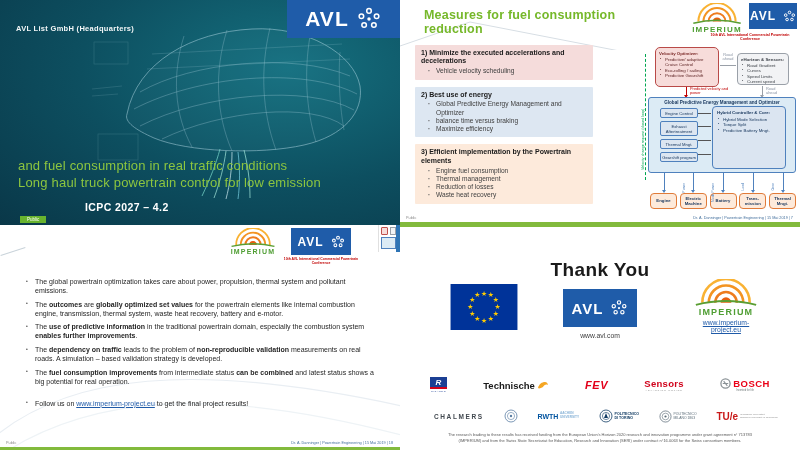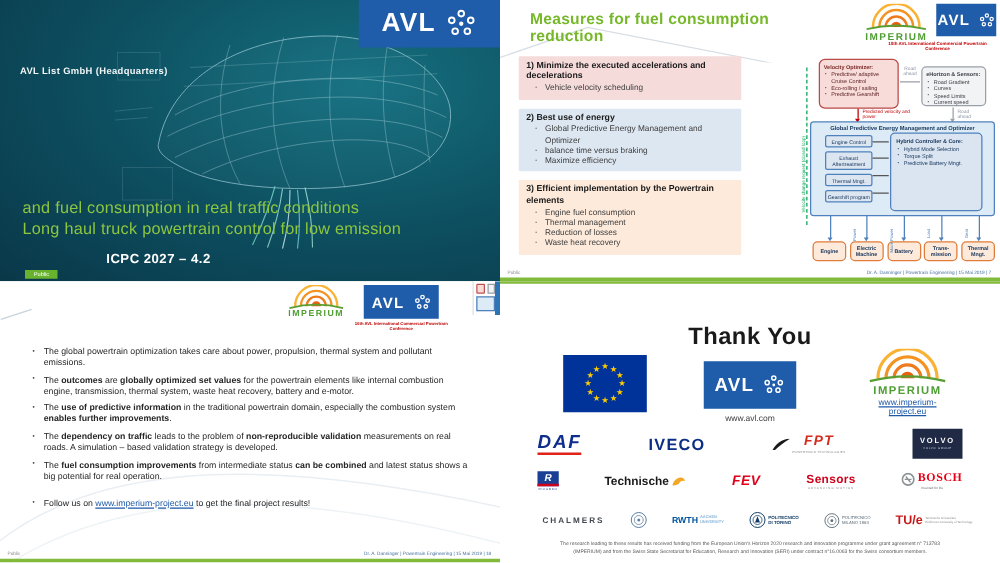--- a/index.html
+++ b/index.html
@@ -22,21 +22,21 @@
   .avl-lg { position:absolute; top:0; right:0; width:113px; height:38px; }
   .avl-lg .avl-word { font-size:21px; }
   .avl-sm .avl-word { font-size:12px; }
 
   
   .imp-logo { display:flex; flex-direction:column; align-items:center; }
   .imp-word { color:#4f9e33; font-weight:bold; letter-spacing:1.2px; font-size:8px; }
 
   
   .slide-tl { background:radial-gradient(130% 130% at 72% 30%, #15707f 0%, #0d4f60 40%, #07293a 100%); }
-  .tl-org { position:absolute; left:16px; top:24px; color:#f2f6f7; font-size:7.5px; font-weight:bold; letter-spacing:.3px;margin-top:28px; }
+  .tl-org { position:absolute; left:16px; top:24px; color:#f2f6f7; font-size:7.5px; font-weight:bold; letter-spacing:.3px; }
   .tl-title { position:absolute; left:18px; top:158px; color:#8dc63f; font-size:13px; line-height:1.3; letter-spacing:.2px; }
   .tl-sub { position:absolute; left:85px; top:201px; color:#fff; font-size:10.5px; font-weight:bold; letter-spacing:.4px; }
   .tl-public { position:absolute; left:20px; bottom:2px; background:#68b32e; color:#fff; font-size:4.5px; padding:1px 7px; }
   .truck-svg { position:absolute; left:92px; top:14px; opacity:.9; }
 
   
   .tr-title { position:absolute; left:24px; top:8px; width:205px; }
   .hdr-logos { position:absolute; top:3px; right:3px; display:flex; align-items:flex-start; gap:6px; }
   .conf-note { position:absolute; top:33px; right:4px; width:92px; text-align:center;
                font-size:3.6px; font-weight:bold; color:#c00000; line-height:1.2; }
@@ -125,21 +125,21 @@
   .ric { display:flex; flex-direction:column; align-items:center; }
   .ric-box { width:17px; height:12px; background:#1b3f94; color:#fff; font-weight:800; font-style:italic; font-size:8px;
              display:flex; align-items:center; justify-content:center; border-bottom:2px solid #d0021b; }
   .ric-cap { font-size:2.4px; color:#1b3f94; letter-spacing:.6px; margin-top:1px; }
   .conti { display:flex; align-items:center; gap:2px; font-size:9.5px; font-weight:800; color:#1a1a1a; }
   .fev { font-size:11px; font-weight:800; font-style:italic; color:#e2001a; letter-spacing:.5px; }
   .garrett { text-align:center; }
   .garrett-n { font-size:9.5px; font-weight:bold; color:#d0021b; letter-spacing:.3px; }
   .garrett-cap { font-size:2.4px; color:#8c8c8c; letter-spacing:.8px; }
   .bosch { display:flex; flex-direction:column; align-items:center; }
-  .bosch-row { display:flex; align-items:center; gap:2px;font-family:Liberation Serif, serif; }
+  .bosch-row { display:flex; align-items:flex-end; gap:2px; }
   .bosch-n { font-size:9.5px; font-weight:800; color:#ea0016; letter-spacing:.5px; }
   .bosch-cap { font-size:2.6px; color:#6f7878; margin-top:.5px; }
   .chalmers { font-size:6.5px; font-weight:bold; color:#41484f; letter-spacing:1.6px; }
   .rwth-wrap { display:flex; align-items:center; gap:1.5px; }
   .rwth { font-size:7px; font-weight:800; color:#00539f; }
   .rwth-cap { font-size:3.2px; color:#8ab4d8; line-height:1.15; font-weight:bold; }
   .uni-txt { font-size:3.6px; font-weight:bold; color:#123c64; line-height:1.2; }
   .polimi-wrap, .polito-wrap { display:flex; align-items:center; gap:1.5px; }
   .polimi-txt { font-size:3.4px; color:#5a6b77; line-height:1.2; }
   .tue-wrap { display:flex; align-items:center; gap:2px; }
@@ -447,37 +447,20 @@
           <path d="M14,22 A16,16 0 0 1 46,22" fill="none" stroke="#f39422" stroke-width="2.4"></path>
           <path d="M20,22 A10,10 0 0 1 40,22" fill="none" stroke="#ee7c1e" stroke-width="2.4"></path>
           <path d="M25,22 A5,5 0 0 1 35,22 Z" fill="#e95e0f"></path>
           <path d="M2,24 Q30,17 58,24" fill="none" stroke="#5a9e32" stroke-width="1.8"></path>
         </svg>
         <span class="imp-word" style="font-size:9px;">IMPERIUM</span>
       </div>
       <div class="imp-site"><a href="#" class="lnk">www.imperium-project.eu</a></div>
     </div>
 
-    <div class="logo-row row1">
-      <span class="daf">DAF</span>
-      <span class="iveco">IVECO</span>
-      <span class="fpt-wrap">
-        <svg width="14" height="9" viewBox="0 0 14 9">
-          <path d="M0,9 C4,2 10,0 14,0 C9,3 5,6 2,9 Z" fill="#1a1a1a"></path>
-        </svg>
-        <span style="display:flex;flex-direction:column;align-items:center;">
-          <span class="fpt">FPT</span>
-          <span class="fpt-cap">POWERTRAIN TECHNOLOGIES</span>
-        </span>
-      </span>
-      <span class="volvo-box">
-        <span class="volvo">VOLVO</span>
-        <span class="volvo-cap">VOLVO GROUP</span>
-      </span>
-    </div>
 
     <div class="logo-row row2">
       <span class="ric">
         <span class="ric-box">R</span>
         <span class="ric-cap">RICARDO</span>
       </span>
       <span class="conti">
         <span>Technische</span>
         <svg width="12" height="8" viewBox="0 0 12 8">
           <path d="M1,7 C2,3 5,1 8,1 C10,1 11,3 11,4 C9,3 7,4 6,6 C4,7 2,8 1,7 Z" fill="#f5a623"></path>

